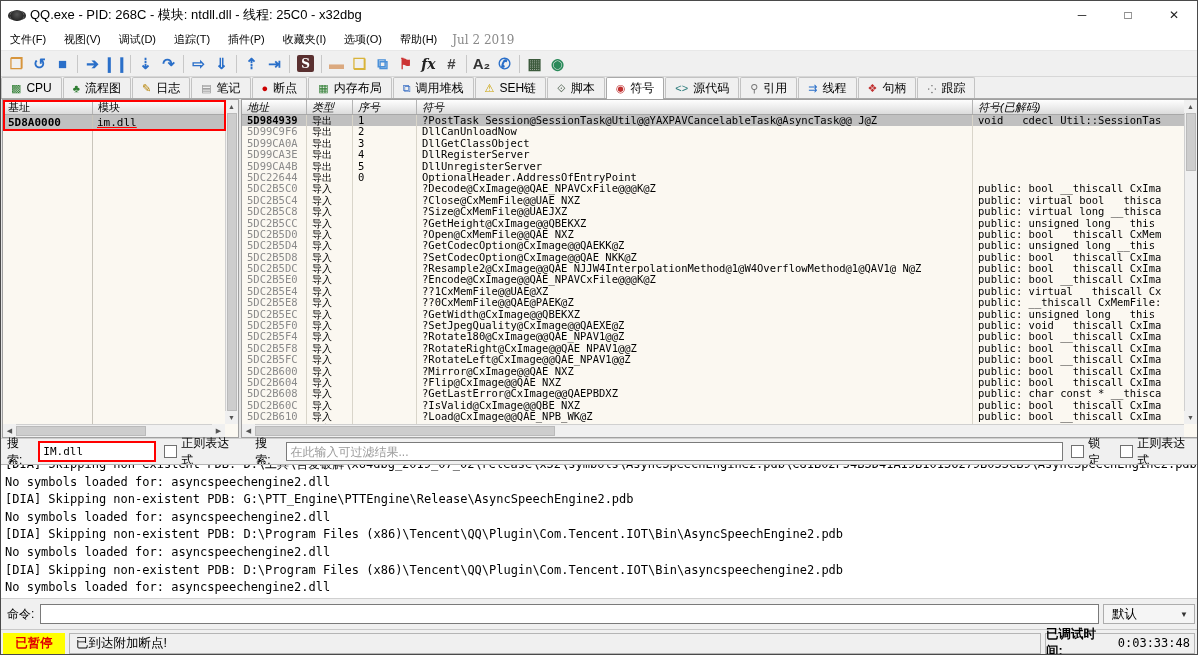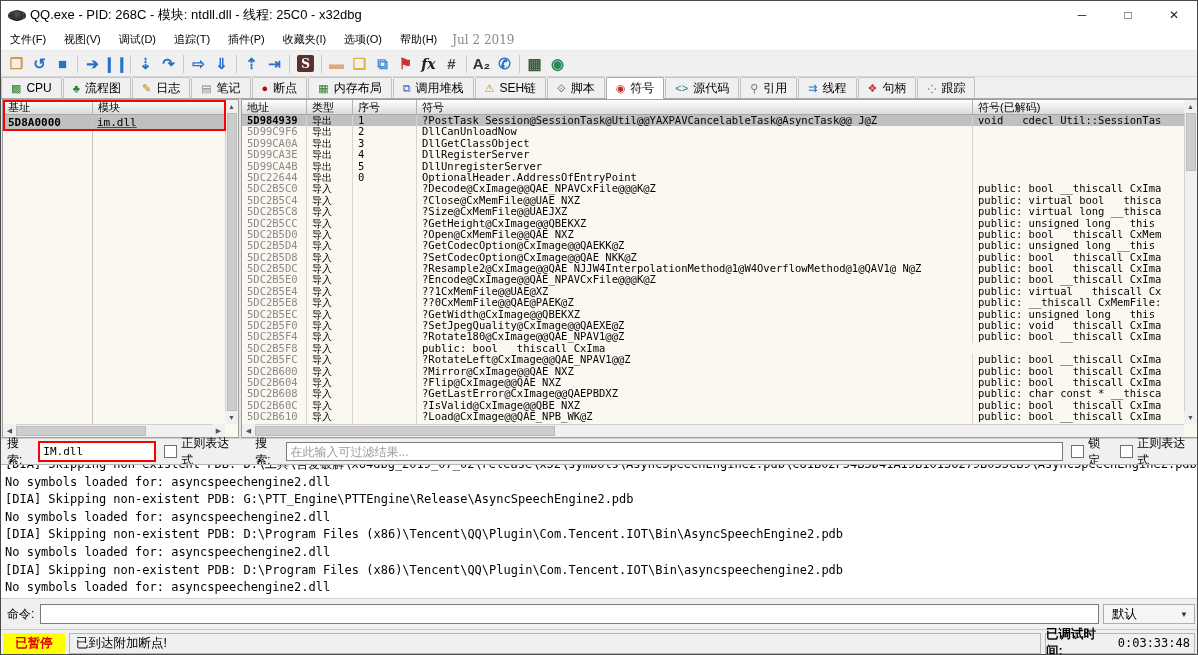--- a/index.html
+++ b/index.html
@@ -33,21 +33,21 @@
   
   .main{position:absolute;left:0;top:98px;right:0;height:339px;background:#e4e4e4;}
   .panel{position:absolute;top:0;height:339px;background:#fbf8f1;border:1px solid #a0a0a0;}
   .panel-left{left:1px;width:237px;}
   .panel-right{left:240px;width:957px;}
   .hdr{display:grid;height:15px;background:linear-gradient(#fefefe,#dcdcdc);border-bottom:1px solid #a8a8a8;
        font-size:11px;line-height:14px;color:#000;white-space:nowrap;}
   .hdr>div{padding-left:5px;overflow:hidden;border-left:1px solid #b4b4b4;}
   .hdr>div:first-child{border-left:none;}
   .mod-grid{grid-template-columns:89px 1fr;}
-  .sym-grid{grid-template-columns:64px 46px 64px 556px 1fr;}
+  .sym-grid{grid-template-columns:64px 46px 64px 556px 1fr;font-style:italic;}
   .mod-row{display:grid;grid-template-columns:89px 1fr;height:15px;line-height:15px;
            font-family:"DejaVu Sans Mono",monospace;font-size:11px;background:#c0c0c0;white-space:nowrap;}
   .mod-row>div{padding-left:5px;overflow:hidden;}
   .mod-name{text-decoration:underline;text-decoration-color:#ff0000;color:#000;}
   .vline{position:absolute;width:1px;background:#c9c5bb;}
   .rows{position:absolute;left:0;top:15px;right:13px;bottom:13px;overflow:hidden;}
   .t-row{display:grid;grid-template-columns:64px 46px 64px 556px 1fr;height:11.4px;line-height:11.4px;
          font-family:"DejaVu Sans Mono",monospace;font-size:10.5px;white-space:nowrap;color:#000;}
   .t-row>div{padding-left:5px;overflow:hidden;border-left:1px solid #d9d5ca;}
   .t-row>div:first-child{border-left:none;}
@@ -393,20 +393,21 @@
             <div class="c-addr">5DC2B5F4</div>
             <div class="c-type">导入</div>
             <div class="c-ord"></div>
             <div class="c-sym">?Rotate180@CxImage@@QAE_NPAV1@@Z</div>
             <div class="c-dec">public: bool __thiscall CxIma</div>
           </div>
           <div class="t-row">
             <div class="c-addr">5DC2B5F8</div>
             <div class="c-type">导入</div>
             <div class="c-ord"></div>
+            <div class="c-sym">?RotateRight@CxImage@@QAE_NPAV1@@Z</div>
             <div class="c-dec">public: bool __thiscall CxIma</div>
           </div>
           <div class="t-row">
             <div class="c-addr">5DC2B5FC</div>
             <div class="c-type">导入</div>
             <div class="c-ord"></div>
             <div class="c-sym">?RotateLeft@CxImage@@QAE_NPAV1@@Z</div>
             <div class="c-dec">public: bool __thiscall CxIma</div>
           </div>
           <div class="t-row">

